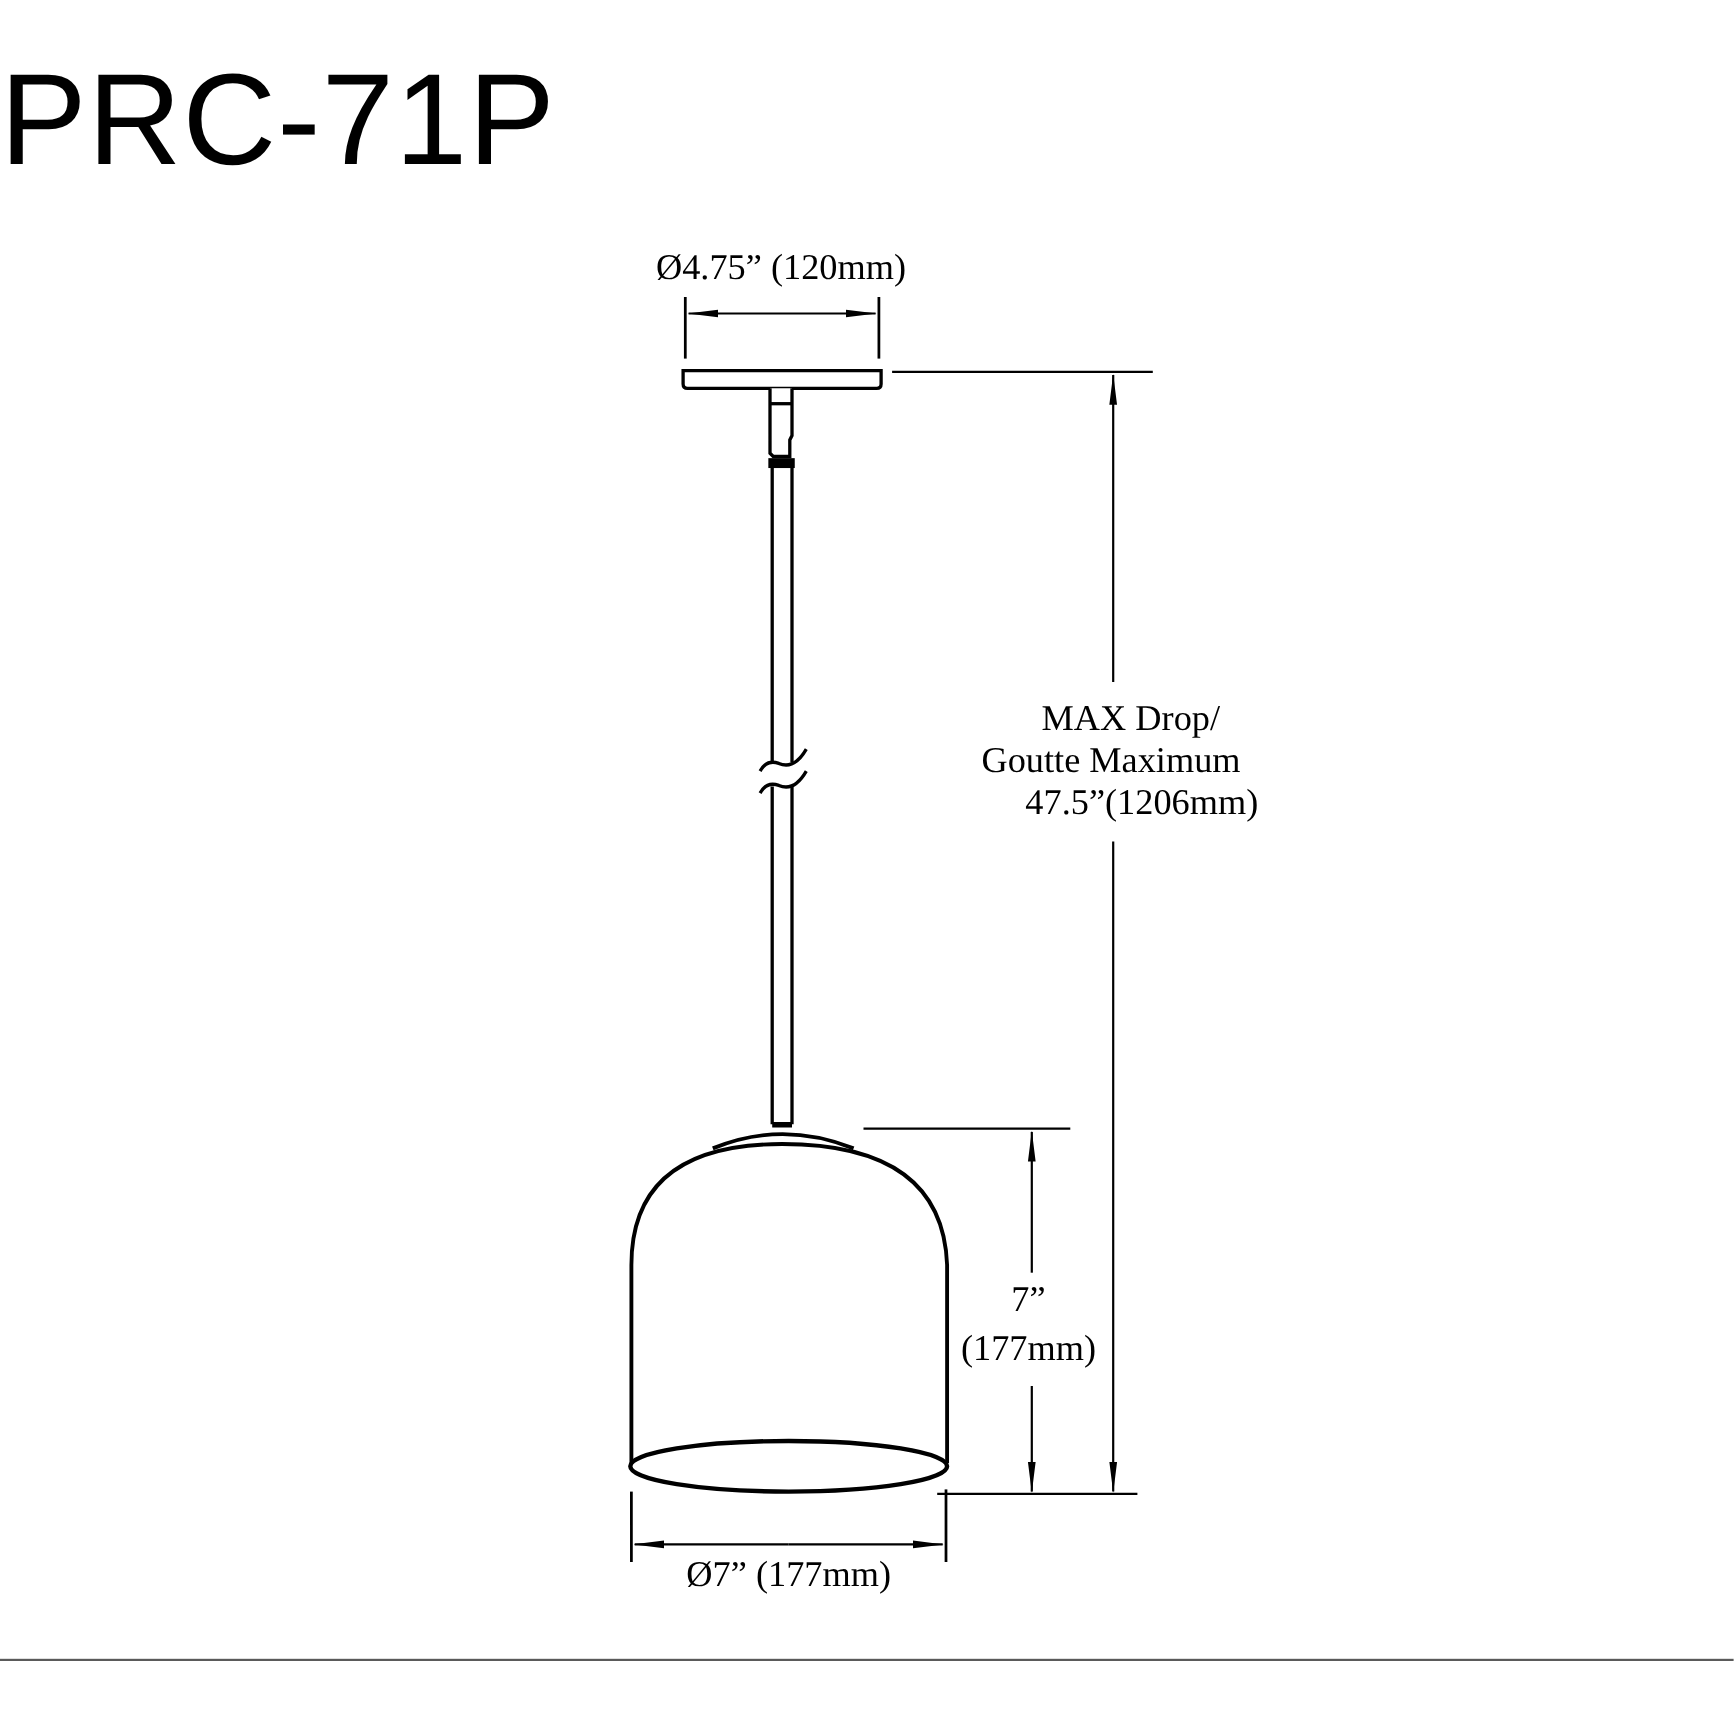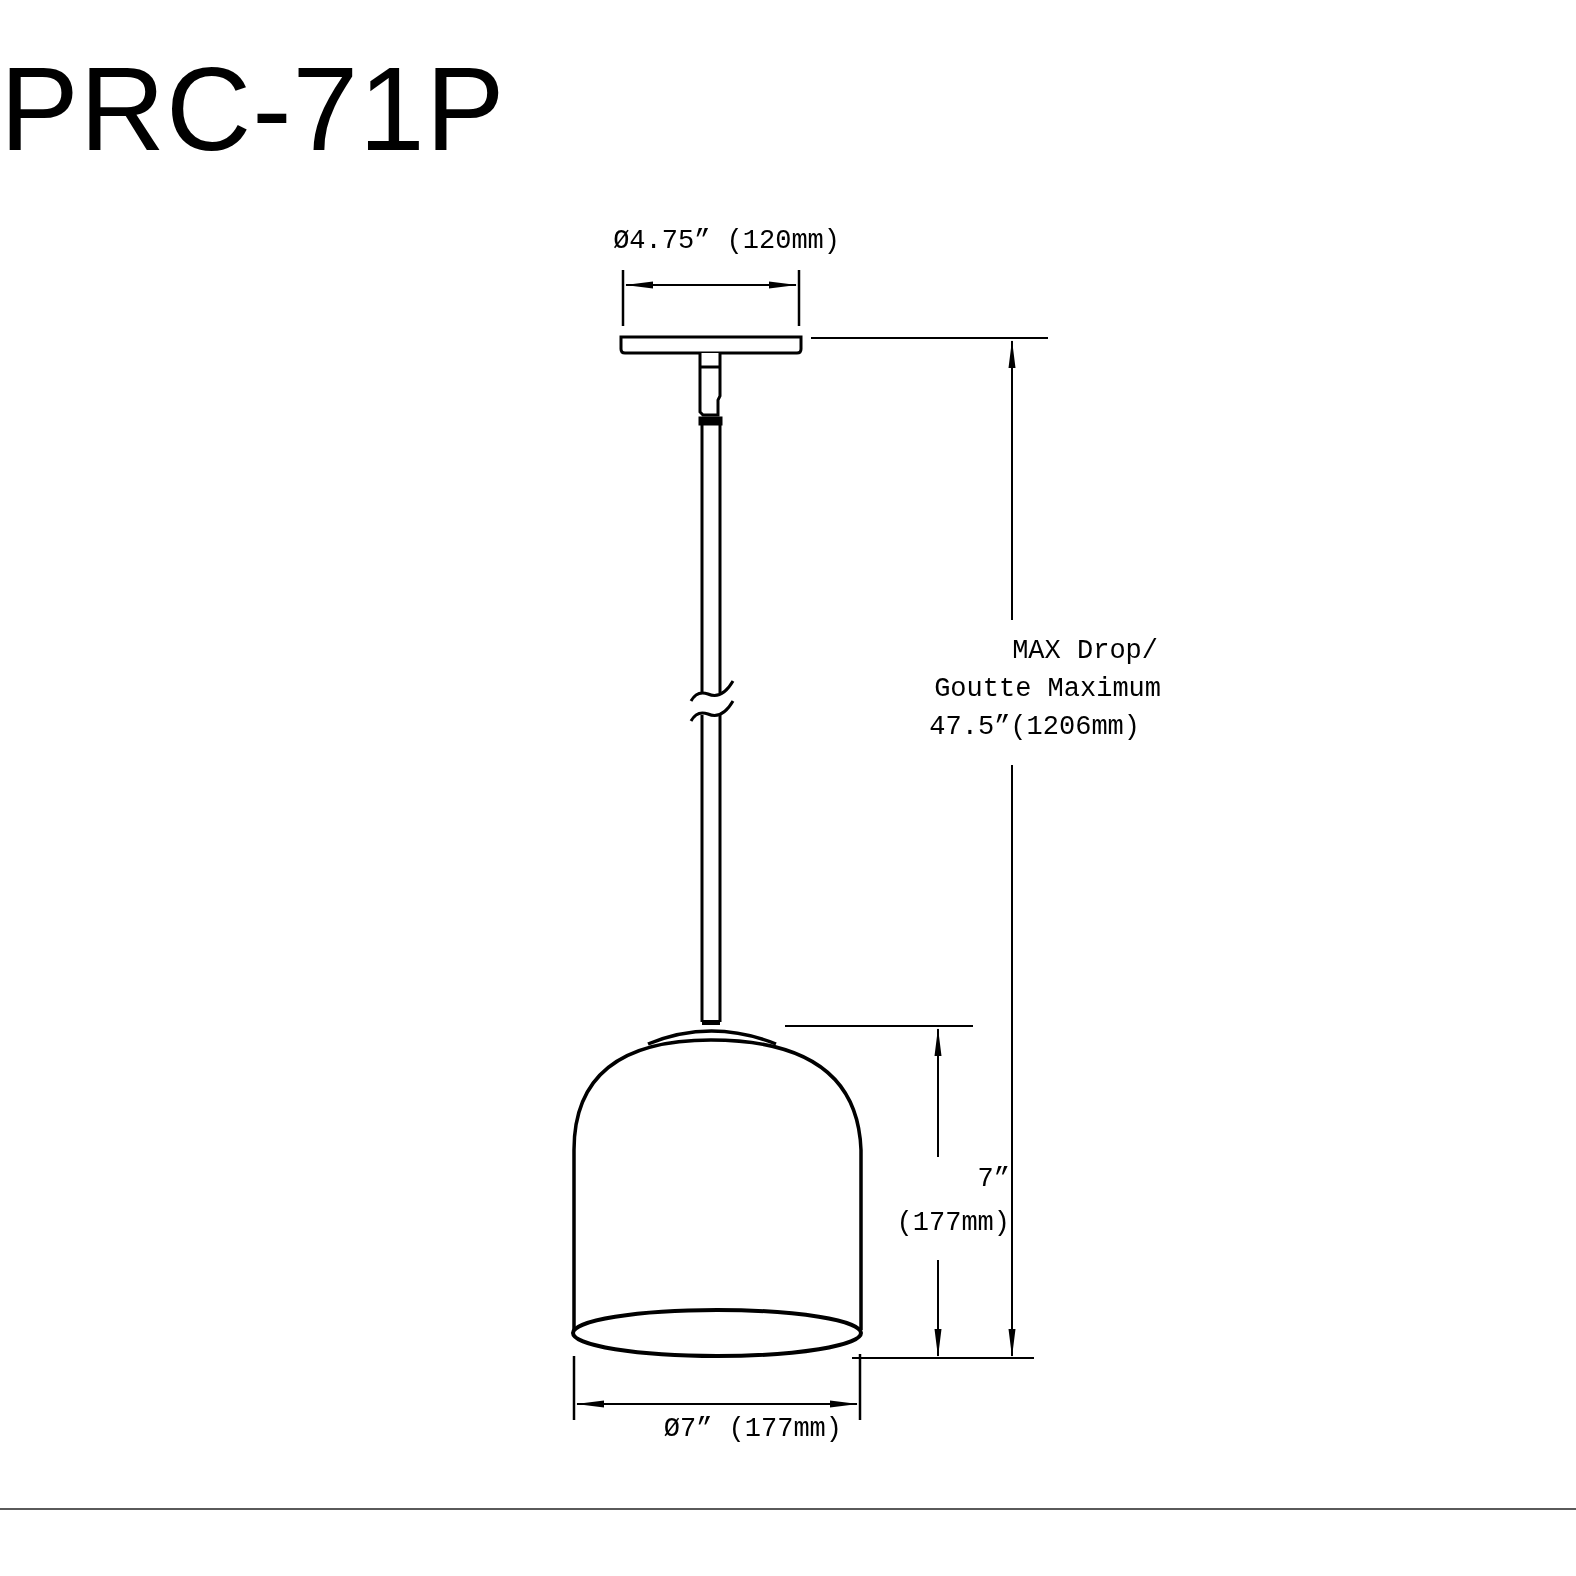--- a/index.html
+++ b/index.html
@@ -3,22 +3,22 @@
 <meta charset="utf-8">
 <style>
   html, body { margin: 0; padding: 0; background: #ffffff; }
   body { width: 1576px; height: 1576px; position: relative; overflow: hidden; }
   .title {
     position: absolute; left: 0; top: 50px; width: 1476px; text-align: left;
     font-family: "Liberation Sans", sans-serif; font-size: 118px; color: #000;
     letter-spacing: 1px; line-height: 1;
   }
   .lbl {
-    position: absolute; font-family: Liberation Mono, monospace; color: #000;
-    font-size: 27px; line-height: 1; white-space: nowrap; text-align: right;
+    position: absolute; font-family: Liberation Serif, serif; color: #000;
+    font-size: 33px; line-height: 1; white-space: nowrap; text-align: center;
   }
   svg { position: absolute; left: 0; top: 0; }
   .footer-rule {
     position: absolute; left: 0; top: 1508px; width: 1576px; height: 2px; background: #5a5a5a;
   }
 </style>
 </head>
 <body>
 
 <div class="title">PRC-71P</div>
@@ -83,21 +83,21 @@
     <line x1="574" y1="1356" x2="574" y2="1420" stroke-width="2.5"></line>
     <line x1="860" y1="1354" x2="860" y2="1420" stroke-width="2.5"></line>
     <line x1="717" y1="1404" x2="577" y2="1404" marker-end="url(#arrL)"></line>
     <line x1="717" y1="1404" x2="857" y2="1404" marker-end="url(#arrL)"></line>
   </g>
 </svg>
 
 <div class="lbl" style="left:580px; top:228px; width:260px;">Ø4.75” (120mm)</div>
 
 <div class="lbl" style="left:898px; top:638px; width:260px;">MAX Drop/</div>
-<div class="lbl" style="left:901px; top:676px; width:260px;">Goutte Maximum</div>
-<div class="lbl" style="left:880px; top:714px; width:260px;">47.5”(1206mm)</div>
+<div class="lbl" style="left:880px; top:676px; width:260px;">Goutte Maximum</div>
+<div class="lbl" style="left:908px; top:714px; width:260px;">47.5”(1206mm)</div>
 
 <div class="lbl" style="left:860px; top:1166px; width:150px;">7”</div>
 <div class="lbl" style="left:860px; top:1210px; width:150px;">(177mm)</div>
 
 <div class="lbl" style="left:592px; top:1416px; width:250px;">Ø7” (177mm)</div>
 
 <div class="footer-rule"></div>
 
 </body></html>

